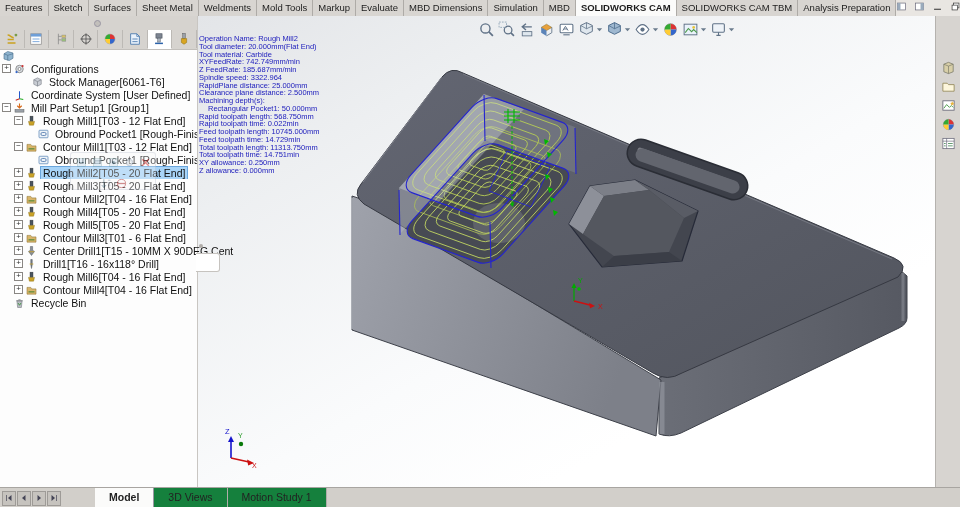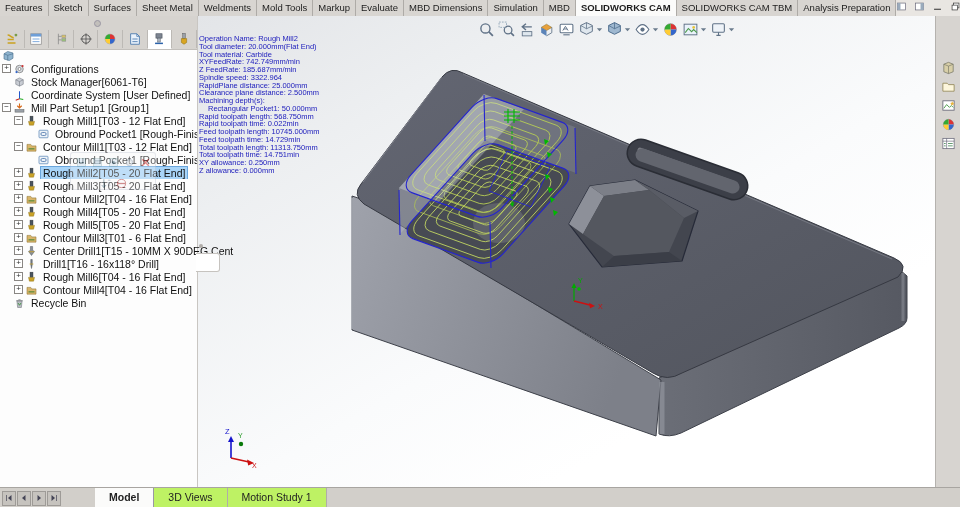--- a/index.html
+++ b/index.html
@@ -63,21 +63,21 @@
   .tp-icon svg{width:15px;height:15px;}
   .tp-stack{position:absolute;top:42px;left:0;display:flex;flex-direction:column;gap:1px;}
   
   .bottom-bar{position:absolute;left:0;top:487px;width:960px;height:20px;background:#d2cfca;
     border-top:1px solid #a8a5a1;display:flex;align-items:stretch;z-index:5;gap:32px;}
   .nav-btns{display:flex;align-items:center;gap:1px;padding:0 2px;}
   .nav-btn{width:12px;height:13px;background:#c6c3be;border:1px solid #9e9b97;
     display:flex;align-items:center;justify-content:center;}
   .nav-btn svg{width:8px;height:8px;}
   .sheet-tab{font-size:10.5px;line-height:19px;padding:0 14px;color:#222;
-    border-right:1px solid #b0ada9;background:#bef264;white-space:nowrap;}
+    border-right:1px solid #b0ada9;background:#15803d;white-space:nowrap;}
   .sheet-tab.active{background:#fbfbfa;font-weight:bold;border-right:1px solid #9a97a3;}
 </style>
 </head>
 <body>
 
 <div class="ribbon-row">
   <div id="ribbon-tabs" style="display:flex;">
       <div class="rtab">Features</div>
       <div class="rtab">Sketch</div>
       <div class="rtab">Surfaces</div>
@@ -183,21 +183,21 @@
       <div class="trow" style="padding-left:2px">
         <span class="exp">+</span>
         <svg class="ic" viewBox="0 0 16 16">
           <circle cx="8" cy="8" r="5" fill="#d9dde2" stroke="#777"></circle>
           <circle cx="8" cy="8" r="2" fill="#fff" stroke="#777"></circle>
           <circle cx="12" cy="4" r="1.5" fill="#c33"></circle>
           <circle cx="4" cy="12" r="1.5" fill="#36c"></circle>
         </svg>
         <span class="tlabel">Configurations</span>
       </div>
-      <div class="trow" style="padding-left:2px">
+      <div class="trow" style="padding-left:20px">
         <span class="exp blank"></span>
         <svg class="ic" viewBox="0 0 16 16">
           <path d="M3 5l5-2.5L13 5v6l-5 2.5L3 11z" fill="#c9cdd4" stroke="#6a7078" stroke-width="0.7"></path>
           <path d="M3 5l5 2.5L13 5M8 7.5v6" stroke="#6a7078" fill="none" stroke-width="0.7"></path>
         </svg>
         <span class="tlabel">Stock Manager[6061-T6]</span>
       </div>
       <div class="trow" style="padding-left:2px">
         <span class="exp blank"></span>
         <svg class="ic" viewBox="0 0 16 16">

